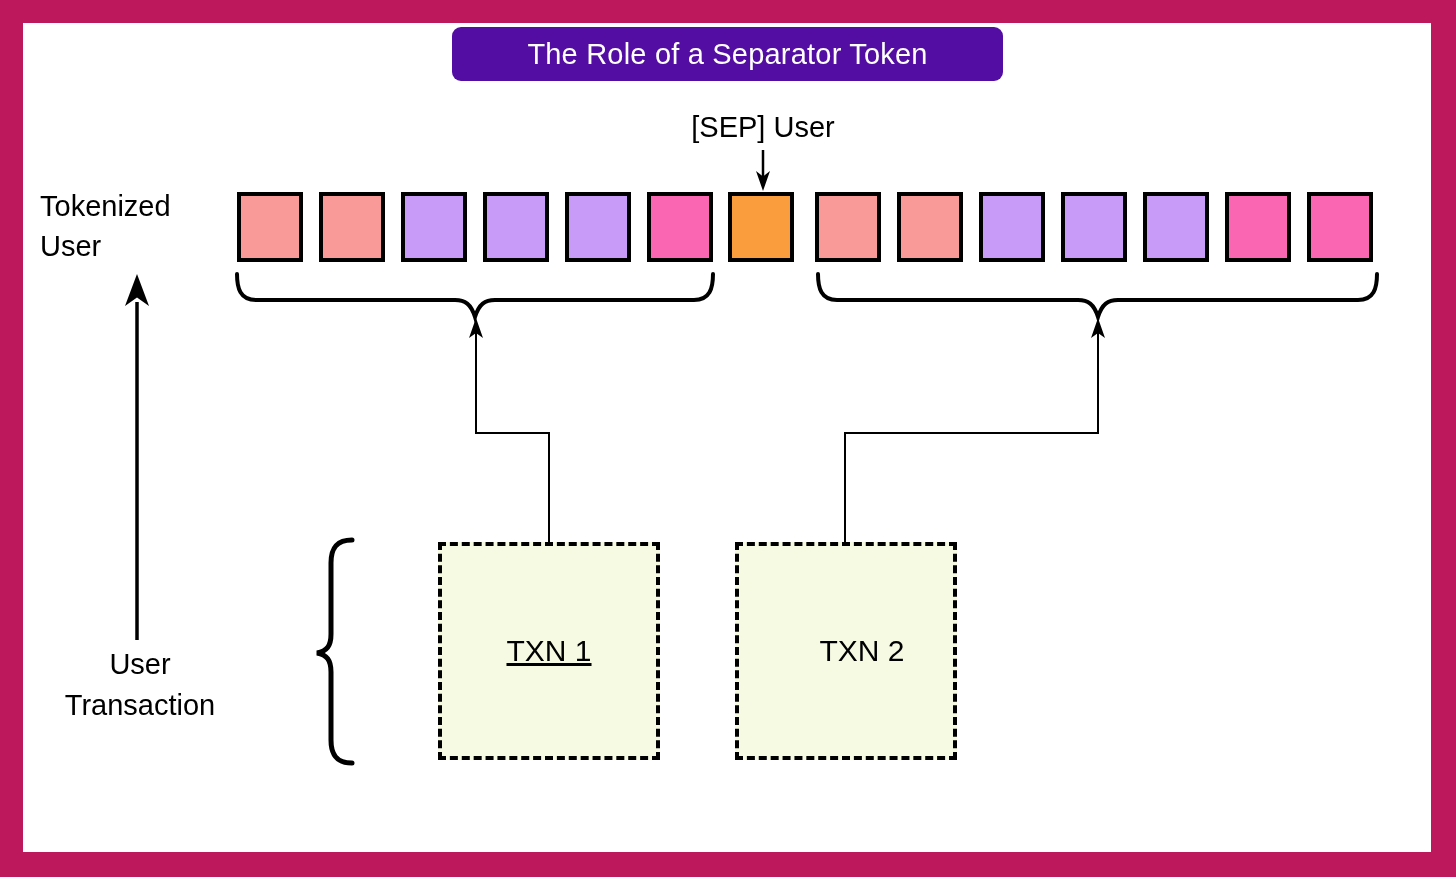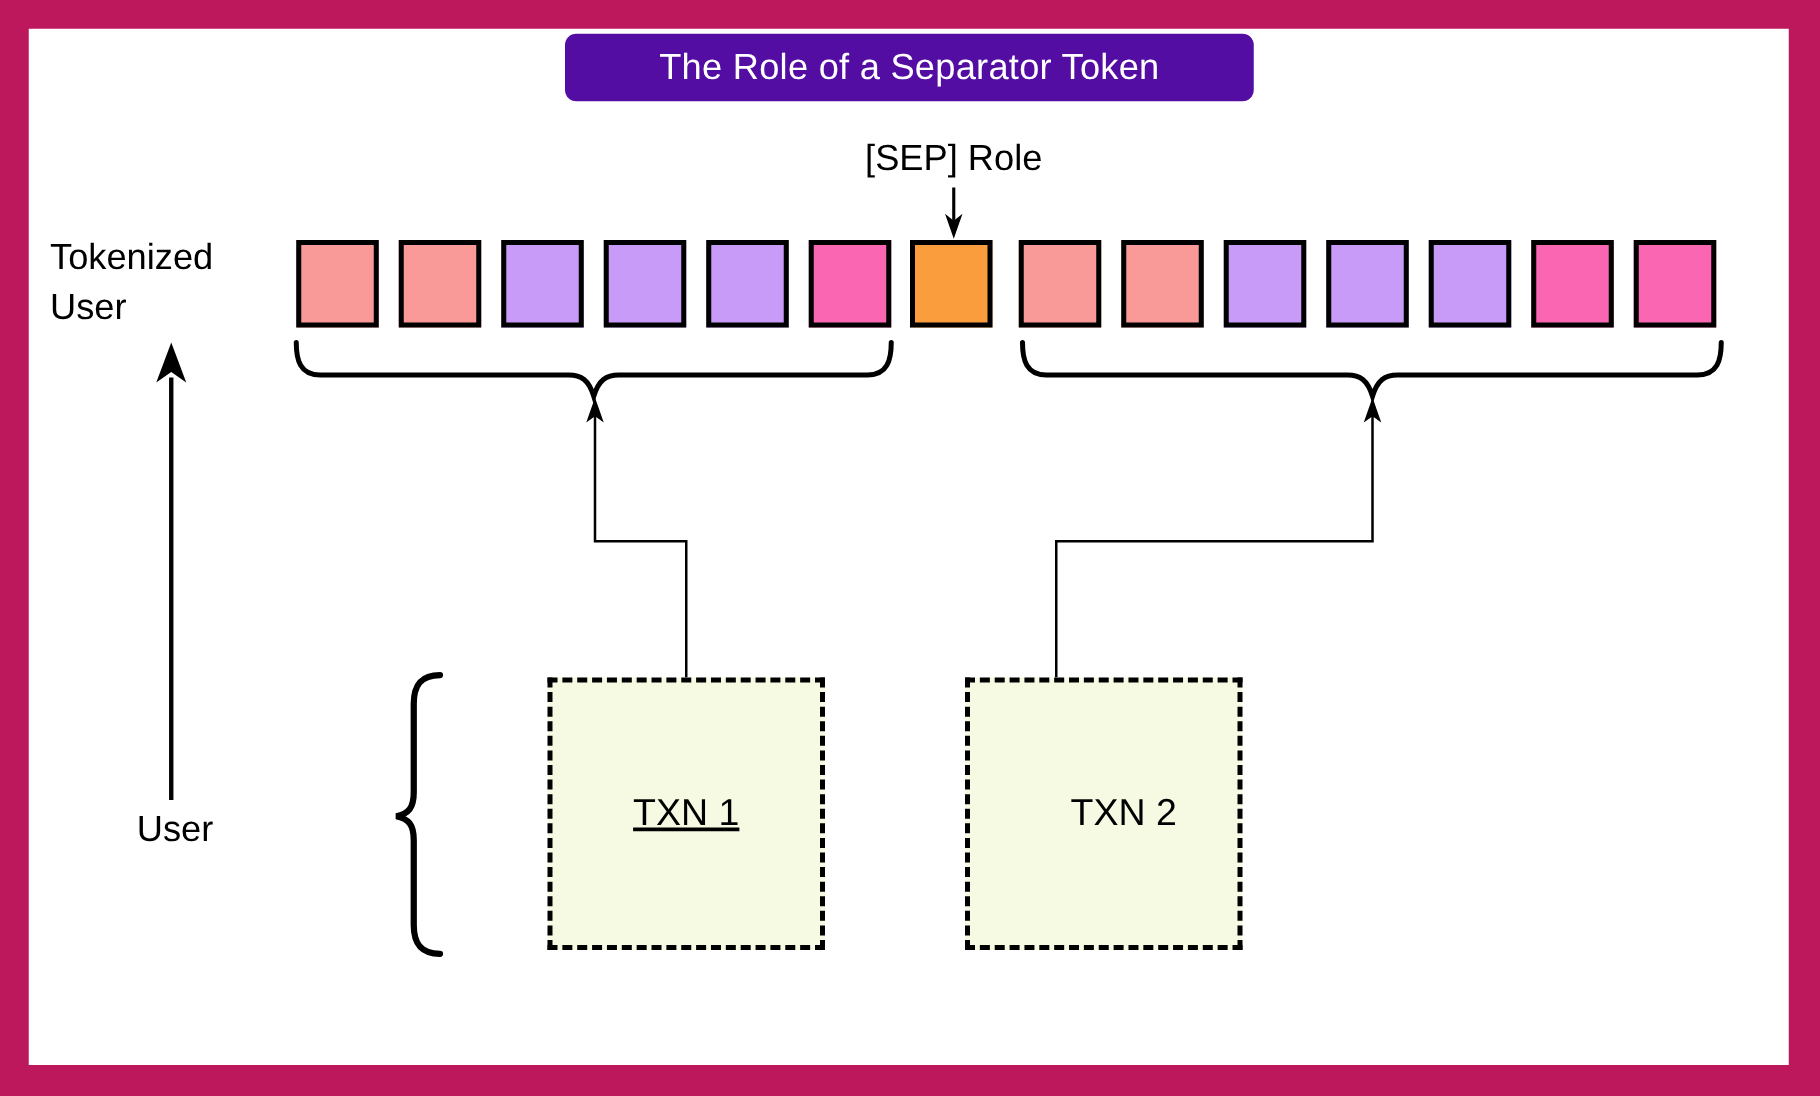--- a/index.html
+++ b/index.html
@@ -72,40 +72,40 @@
   .txn-box {
     position: absolute;
     top: 542px;
     width: 222px; height: 218px;
     border: 4px dashed #000000;
     display: flex; align-items: center; justify-content: center;
     font-size: 30px;
     color: #000000;
   }
   .txn-box.txn-1 { left: 438px; text-decoration: underline; }
-  .txn-box.txn-2 { left: 772px; padding-left: 32px; }
+  .txn-box.txn-2 { left: 735px; padding-left: 32px; }
 
   .connector-layer {
     position: absolute;
     left: 0; top: 0;
     width: 1456px; height: 877px;
     pointer-events: none;
   }
 </style>
 </head>
 <body>
 
 <div class="page">
   <div class="canvas"></div>
 
   <div class="title-banner" id="title-banner" style="background: rgb(83, 13, 163); color: rgb(255, 255, 255);">
     <span>The Role of a Separator Token</span>
   </div>
 
-  <div class="sep-label">[SEP] Role</div>
+  <div class="sep-label">[SEP] User</div>
 
   <div class="tokenized-user-label">
     <div>Tokenized</div>
     <div>User</div>
   </div>
 
   <div class="token-row" id="token-row">
       <div class="token" style="background: rgb(250, 154, 152); border-color: rgb(0, 0, 0);"></div>
       <div class="token" style="background: rgb(250, 154, 152); border-color: rgb(0, 0, 0);"></div>
       <div class="token" style="background: rgb(199, 155, 247); border-color: rgb(0, 0, 0);"></div>
@@ -153,14 +153,15 @@
 
   <div class="txn-box txn-1" style="background: rgb(246, 250, 226); border-color: rgb(0, 0, 0);">
     <span>TXN 1</span>
   </div>
   <div class="txn-box txn-2" style="background: rgb(246, 250, 226); border-color: rgb(0, 0, 0);">
     <span>TXN 2</span>
   </div>
 
   <div class="sequence-label">
     <div>User</div>
+    <div>Transaction</div>
   </div>
 </div>
 
 </body></html>

